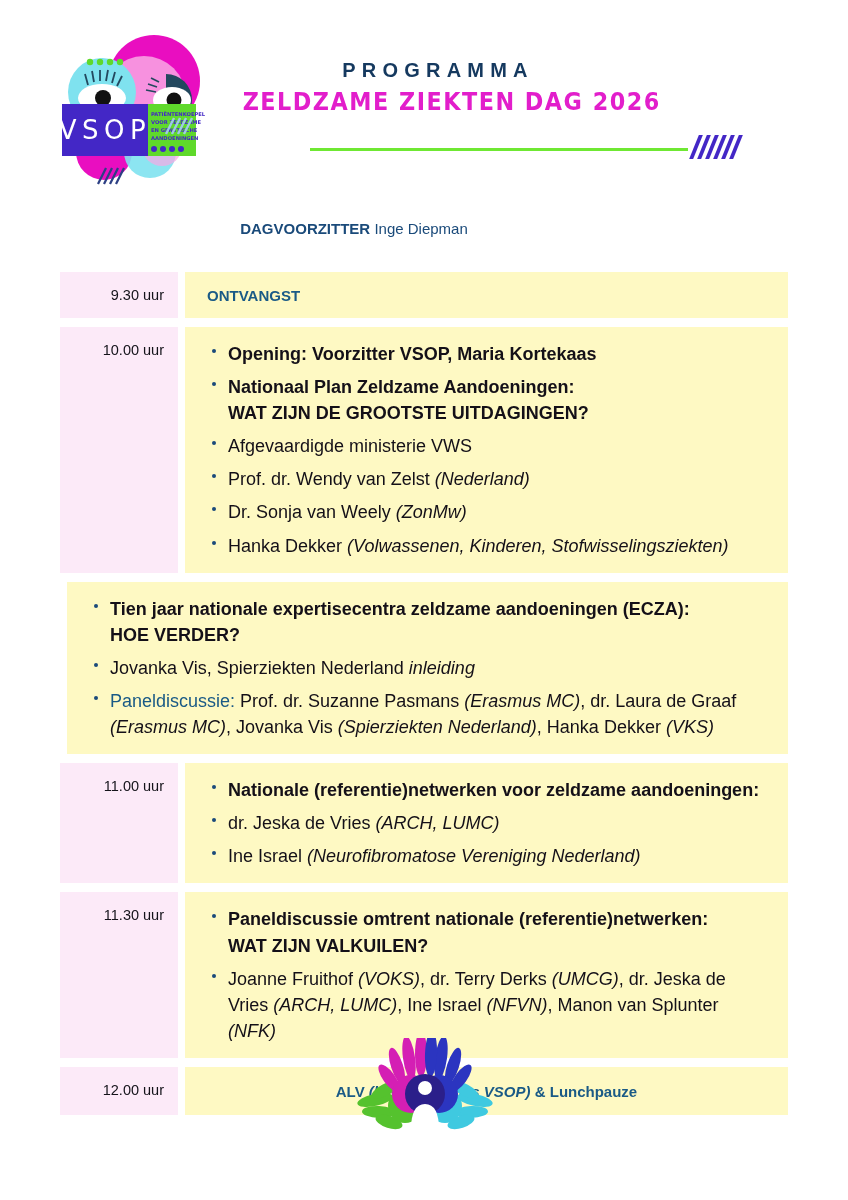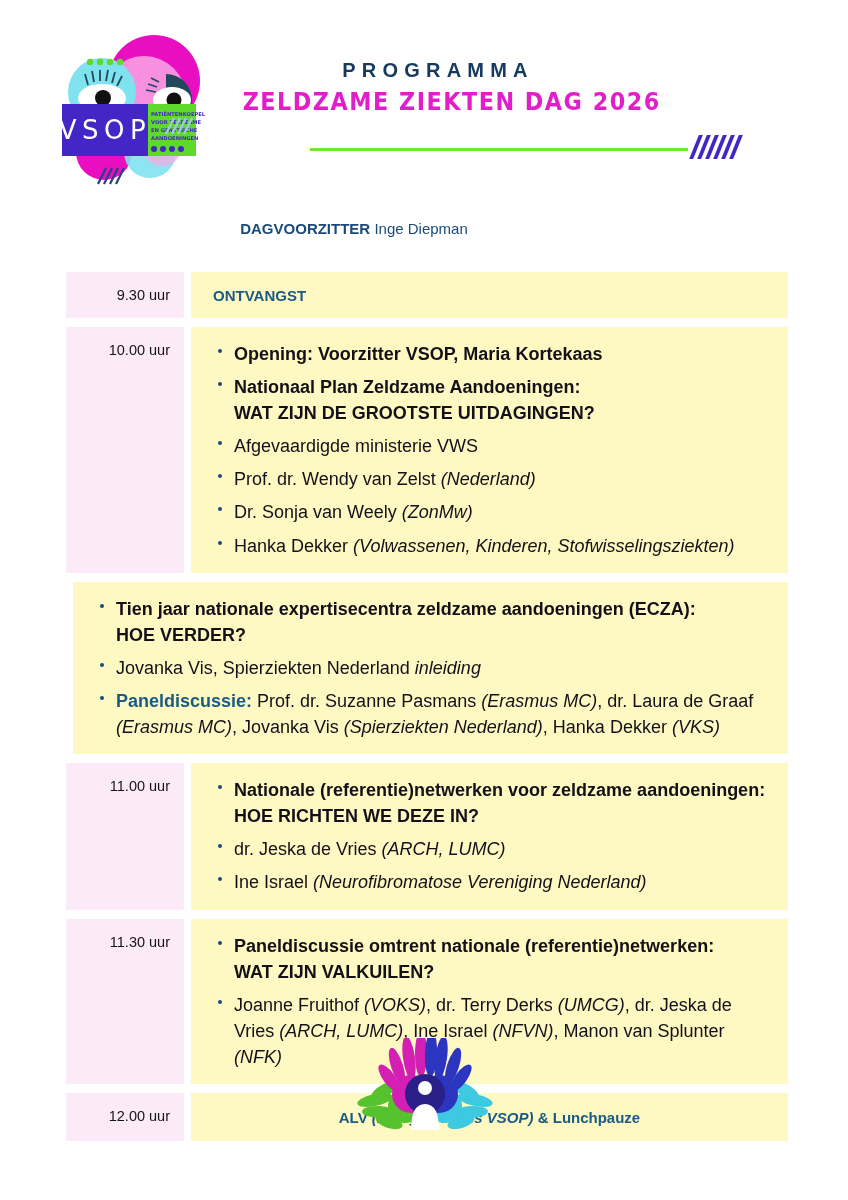--- a/index.html
+++ b/index.html
@@ -49,21 +49,21 @@
   
   .chair {
     position: absolute; left: 0; top: 220px; width: 708px;
     text-align: center; font-size: 15px; color: #1a4a7a;
   }
   .chair b { font-weight: 700; }
   .chair span { font-weight: 400; }
 
   
   .table { position: absolute; left: 60px; top: 272px; width: 728px; }
-  .row { display: flex; align-items: stretch; margin-bottom: 9px; margin-left: 6px; }
+  .row { display: flex; align-items: stretch; margin-bottom: 9px; }
   .cell-time {
     width: 118px; flex: 0 0 118px; background: #fceaf8;
     padding: 15px 14px 14px 0; text-align: right;
     font-size: 14.5px; color: #14131a; font-weight: 400;
   }
   .gap { width: 7px; flex: 0 0 7px; }
   .cell-body {
     flex: 1 1 auto; background: #fef9c3;
     padding: 14px 18px 14px 22px;
   }
@@ -77,21 +77,21 @@
     color: #141018;
   }
   ul.items > li:last-child { margin-bottom: 0; }
   ul.items > li::before {
     content: ""; position: absolute; left: 5px; top: 8px;
     width: 4px; height: 4px; border-radius: 50%; background: #1a4a7a;
   }
   li.hl, .hl-text { color: #1a5a86; font-weight: 700; }
   .hl-text { font-size: 15px; }
   em { font-style: italic; }
-  b.lead { font-weight: 700; color: #1a5a86; }
+  b.lead { font-weight: 400; color: #1a5a86; }
   .nowrapline { display: block; }
 
   
   .footer { position: absolute; left: 0; top: 1030px; width: 848px; height: 170px; }
   .rdd-logo { position: absolute; left: 355px; top: 8px; width: 140px; height: 100px; }
 </style>
 </head>
 <body>
 
 <div class="page">
@@ -230,21 +230,20 @@
           </ul>
         </div>
       </div>
       <div class="row">
         <div class="cell-time">11.00 uur</div>
         <div class="gap"></div>
         <div class="cell-body">
           <ul class="items">
             <li class="hl">
               <span class="nowrapline">Nationale (referentie)netwerken voor zeldzame aandoeningen:</span>
-              <span class="nowrapline">HOE RICHTEN WE DEZE IN?</span>
             </li>
             <li><span>dr. Jeska de Vries </span><em>(ARCH, LUMC)</em></li>
             <li><span>Ine Israel </span><em>(Neurofibromatose Vereniging Nederland)</em></li>
           </ul>
         </div>
       </div>
       <div class="row">
         <div class="cell-time">11.30 uur</div>
         <div class="gap"></div>
         <div class="cell-body">

